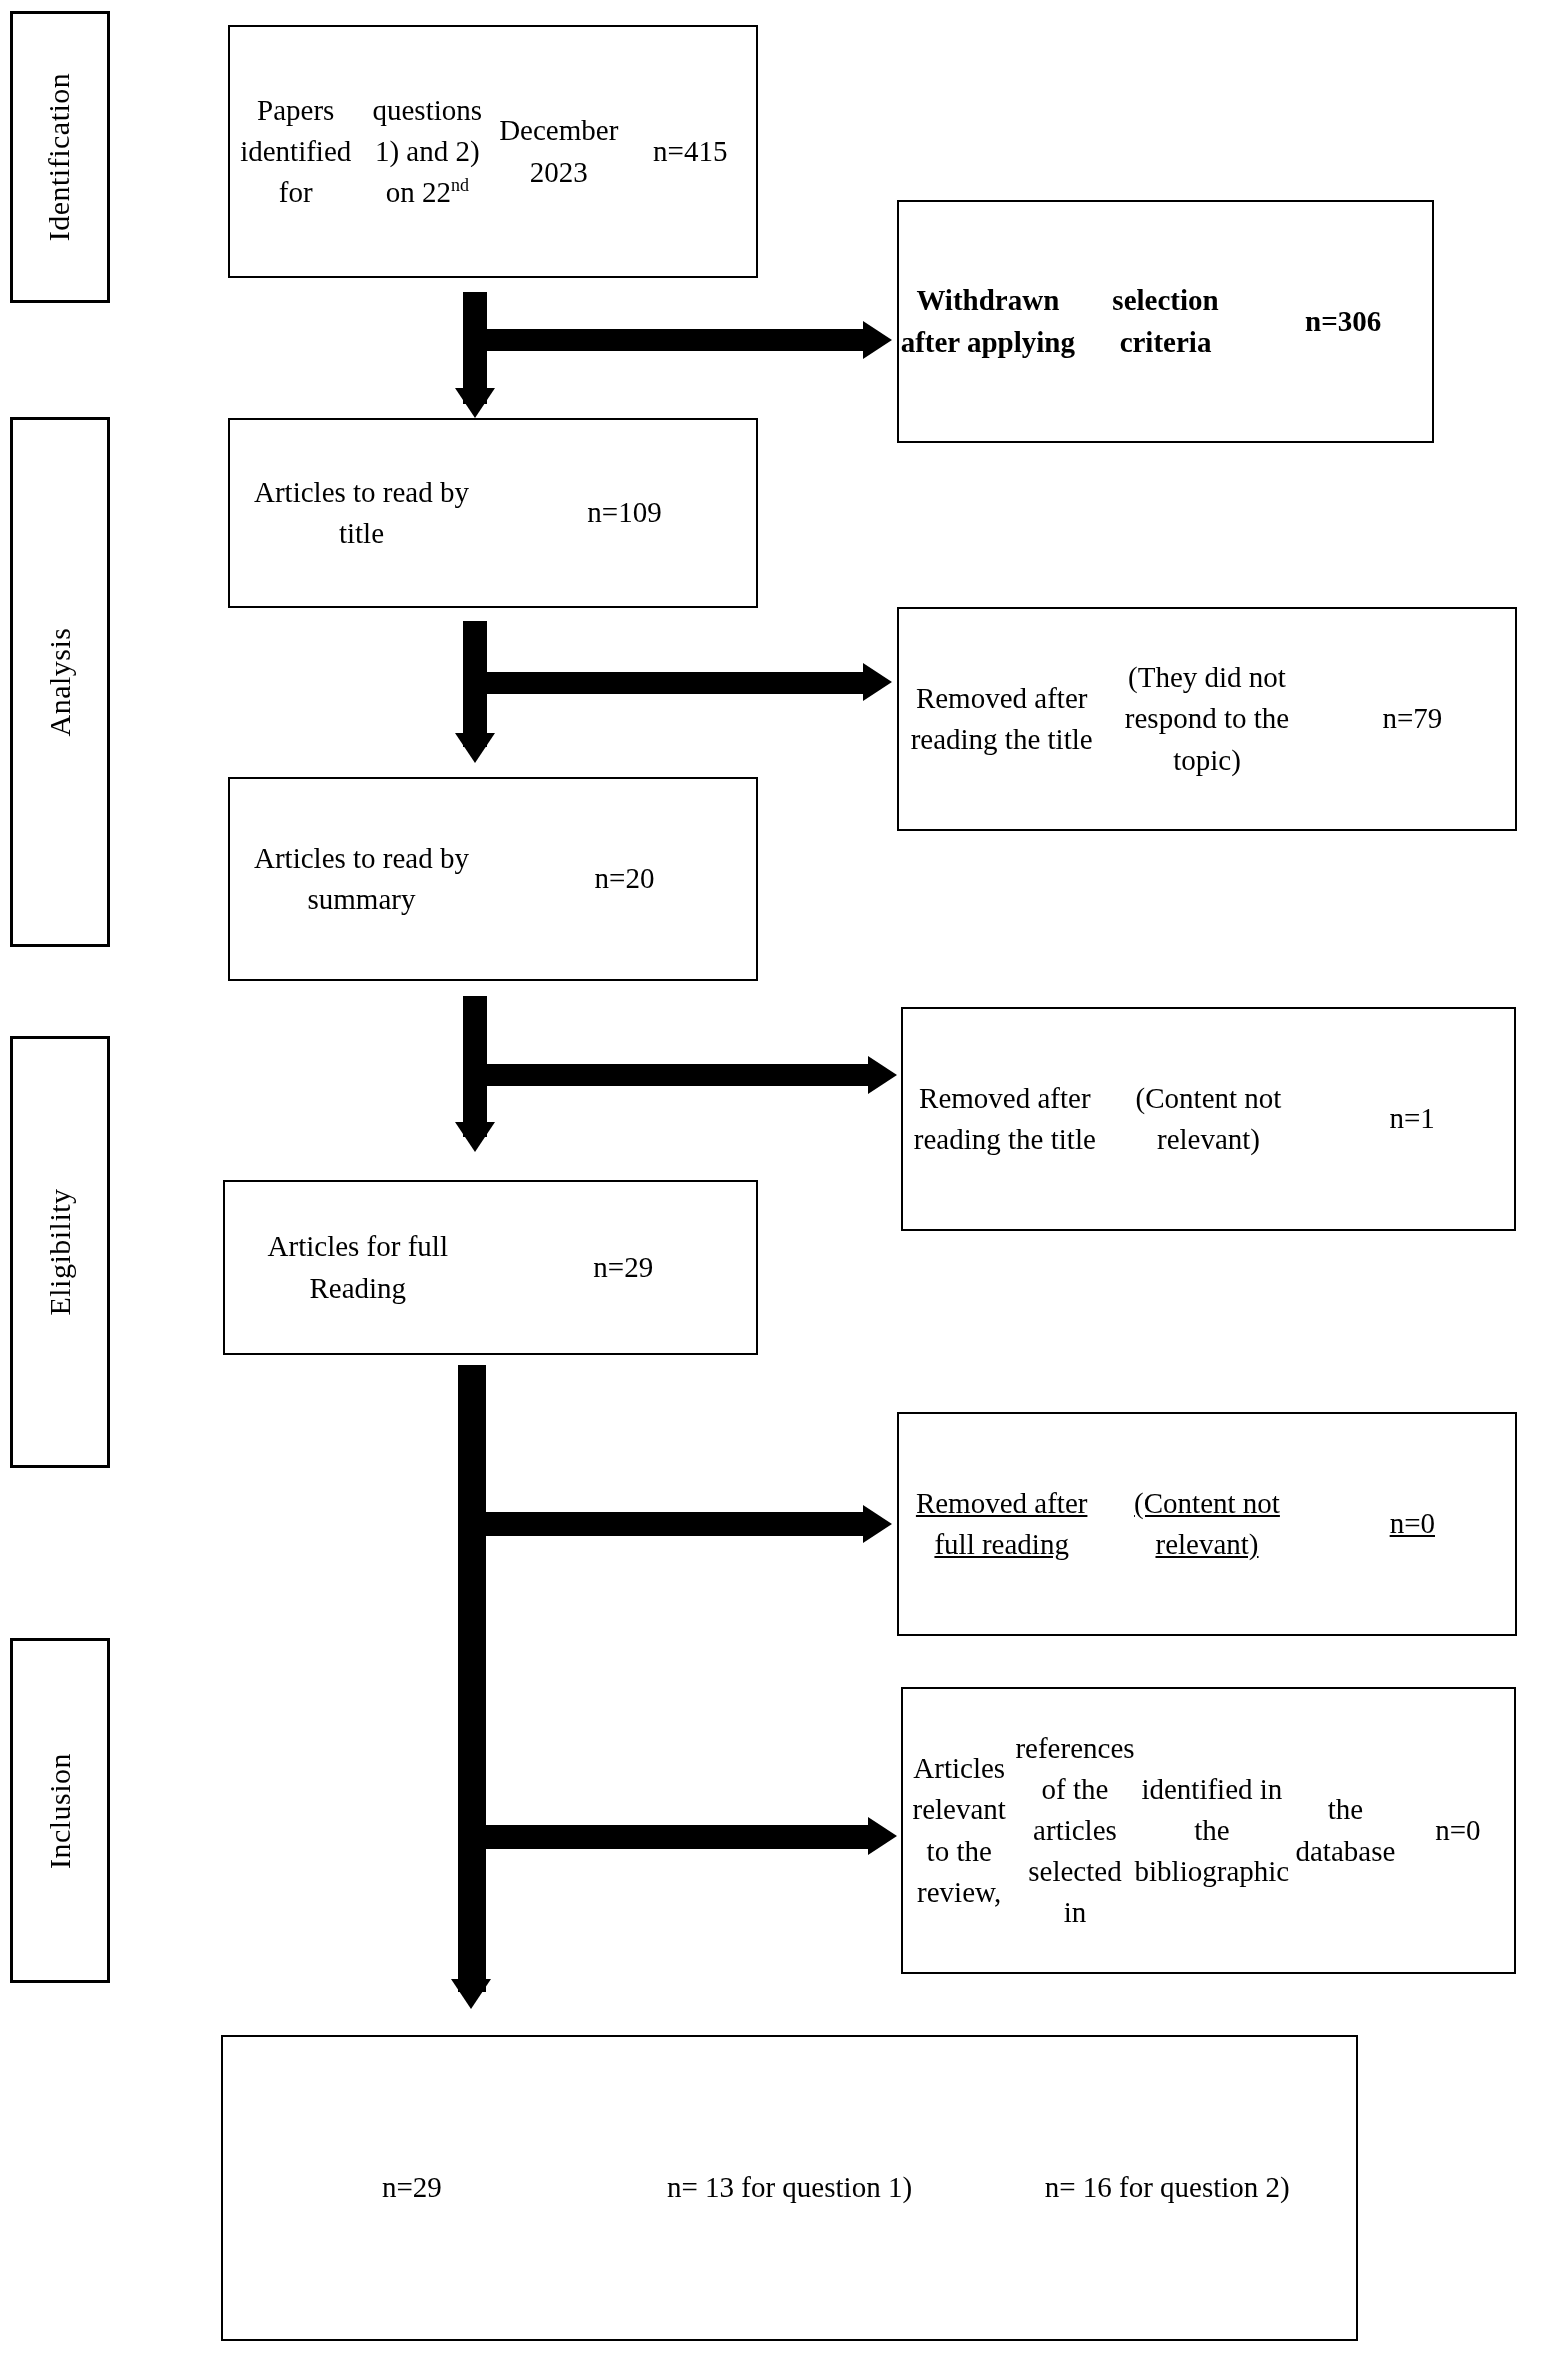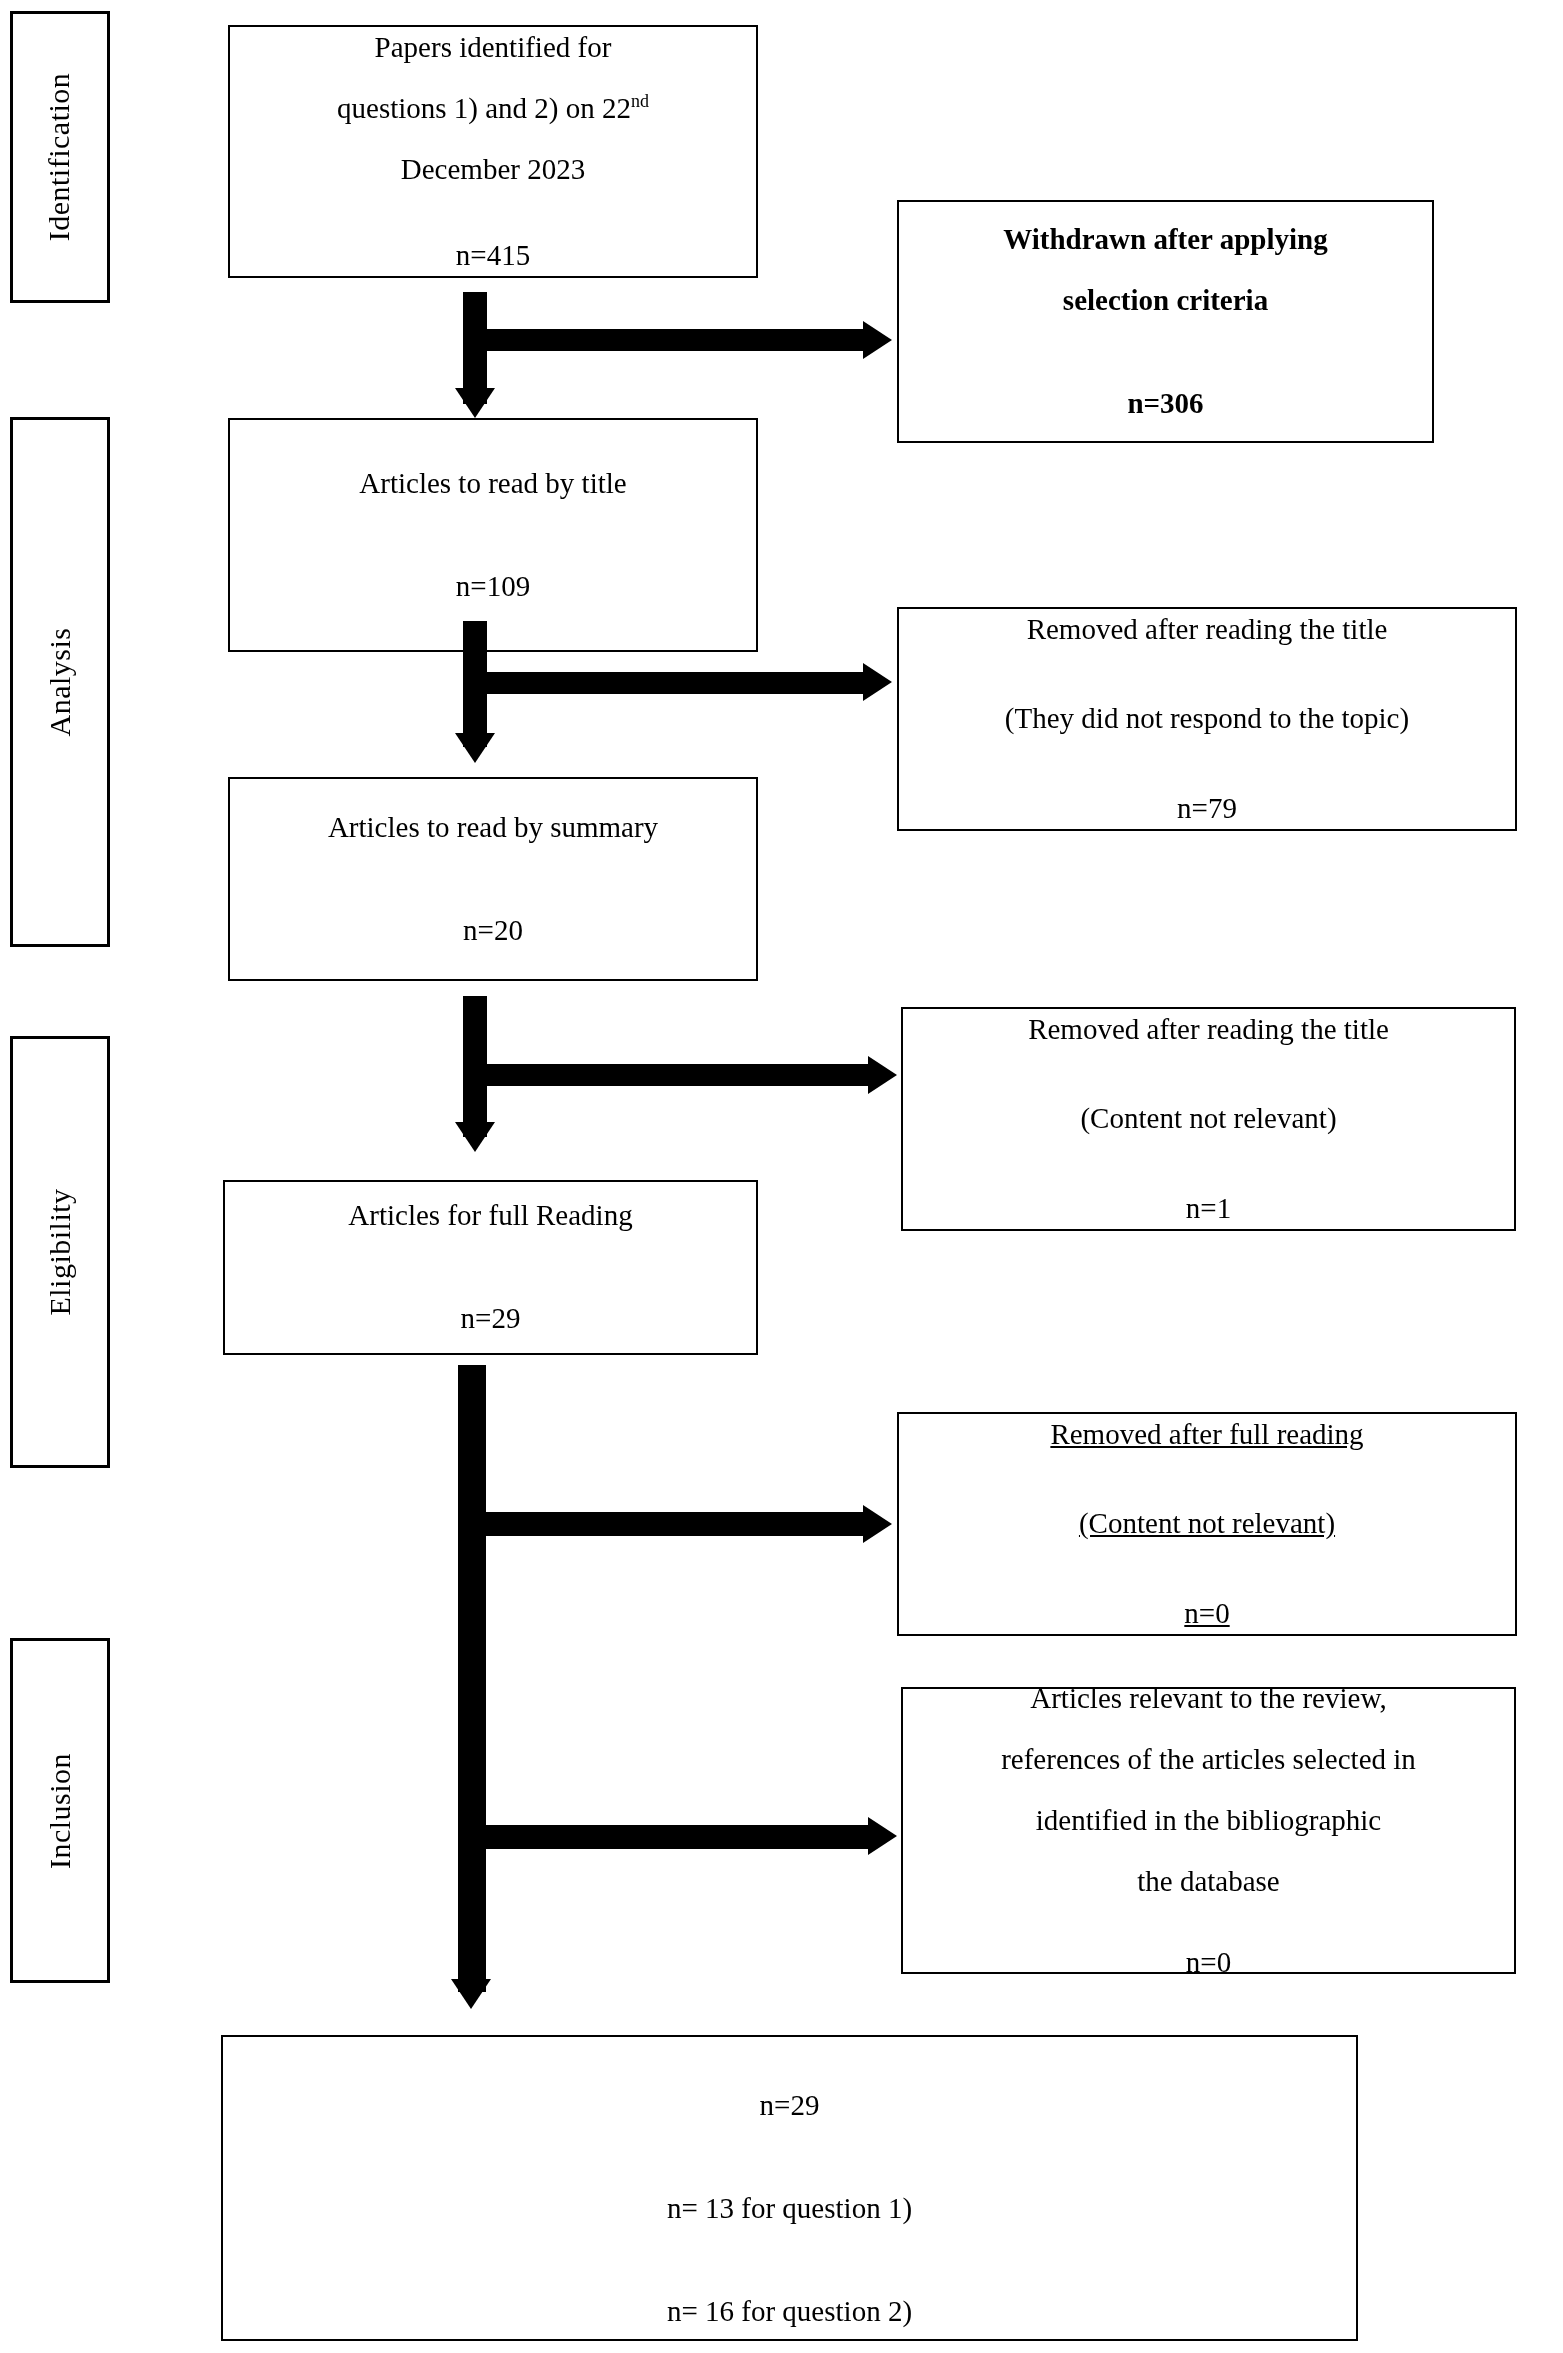--- a/index.html
+++ b/index.html
@@ -15,26 +15,25 @@
     overflow:hidden;
   }
 
   
   .box{
     position:absolute;
     box-sizing:border-box;
     background:#ffffff;
     border:2.9px solid #000000;
     display:flex;
-    flex-direction:column;
+    flex-direction:row;
     align-items:center;
     justify-content:center;
     text-align:center;
     line-height:1.42;
-    gap:20px;
   }
   .box .ln{ display:block; width:100%; }
   .gap{ height:0.75em; }
 
   
   .stage-label{
     position:absolute;
     box-sizing:border-box;
     background:#ffffff;
     border:3.4px solid #000000;
@@ -91,21 +90,21 @@
   </div>
 
   <div class="box" style="left:228px; top:25px; width:530px; height:253px; font-size:29px;">
     <span class="ln">Papers identified for</span>
     <span class="ln"><span>questions 1) and 2) on 22</span><sup>nd</sup></span>
     <span class="ln">December 2023</span>
     <span class="gap"></span>
     <span class="ln">n=415</span>
   </div>
 
-  <div class="box" style="left:228px; top:418px; width:530px; height:234px; font-size:29px;">
+  <div class="box" style="left:228px; top:418px; width:530px; height:190px; font-size:29px;">
     <span class="ln">Articles to read by title</span>
     <span class="gap"></span>
     <span class="ln">n=109</span>
   </div>
 
   <div class="box" style="left:228px; top:777px; width:530px; height:204px; font-size:29px;">
     <span class="ln">Articles to read by summary</span>
     <span class="gap"></span>
     <span class="ln">n=20</span>
   </div>

